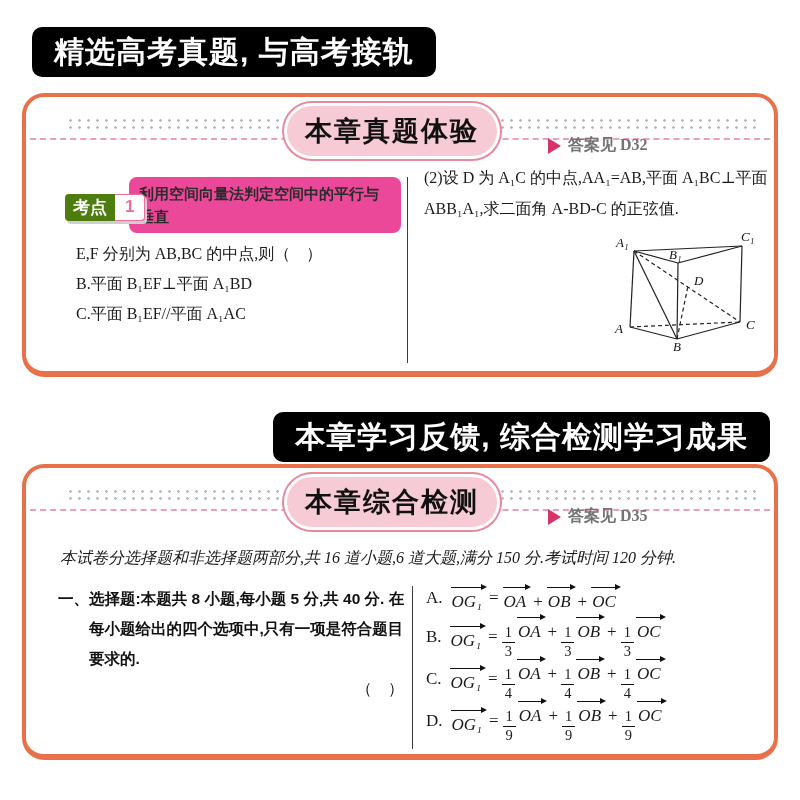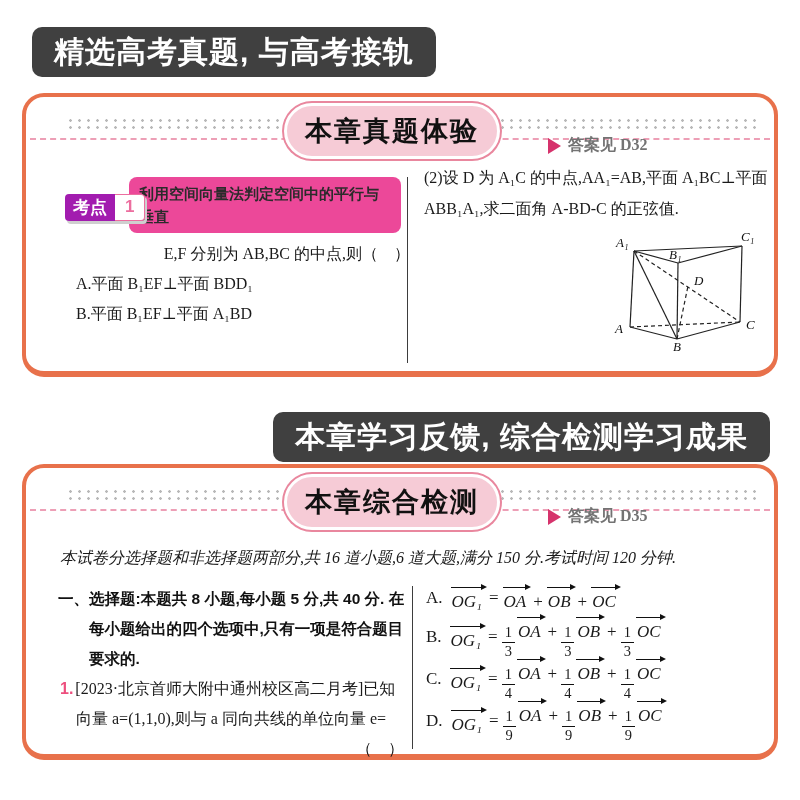--- a/index.html
+++ b/index.html
@@ -3,21 +3,21 @@
 <meta charset="utf-8">
 <style>
   html,body{margin:0;padding:0;}
   body{
     width:800px;height:800px;position:relative;overflow:hidden;
     background:#ffffff;
     font-family:"Liberation Serif","DejaVu Serif",serif;
     color:#1a1a1a;
   }
   .banner{
-    position:absolute;background:#404040;color:#fff;
+    position:absolute;background:#000000;color:#fff;
     font-family:"Liberation Sans","DejaVu Sans",sans-serif;
     font-weight:bold;font-size:30px;line-height:50px;height:50px;
     padding:0 22px;border-radius:10px;letter-spacing:1px;white-space:nowrap;
   }
   #banner1{left:32px;top:27px;}
   #banner2{right:30px;top:412px;}
 
   .panel{
     position:absolute;left:22px;width:756px;box-sizing:border-box;
     background:#fff;border:4px solid #E8714B;border-bottom-width:6px;
@@ -60,29 +60,29 @@
   .kd-title{
     margin-left:64px;background:#ec4899;border-radius:8px;padding:5px 10px;
     font-family:"Liberation Sans","DejaVu Sans",sans-serif;font-weight:bold;
     font-size:15px;line-height:23px;color:#2b2b2b;
   }
   .kd-badge{
     position:absolute;left:0;top:17px;display:flex;align-items:stretch;
     box-shadow:2px 3px 0 #cfcfcf;border-radius:4px;
     font-family:"Liberation Sans","DejaVu Sans",sans-serif;font-weight:bold;font-size:17px;
   }
-  .kd-label{background:#a21caf;color:#fff;padding:2px 8px;border-radius:4px 0 0 4px;}
+  .kd-label{background:#4d7c0f;color:#fff;padding:2px 8px;border-radius:4px 0 0 4px;}
   .kd-num{background:#fff;color:#EC6E9F;padding:2px 10px;border:1px solid #EC6E9F;border-left:none;border-radius:0 4px 4px 0;}
 
   
   #p1-q1{position:absolute;left:34px;top:142px;width:350px;font-size:16px;line-height:30px;}
   .qnum{color:#ED4F7E;font-weight:bold;font-family:"Liberation Sans","DejaVu Sans",sans-serif;margin-right:2px;}
   .qline{white-space:nowrap;}
   .qline.indent{padding-left:16px;}
-  .qline.between{display:flex;justify-content:flex-end;}
+  .qline.between{display:flex;justify-content:flex-start;}
 
   #p1-part2{position:absolute;left:398px;top:65px;width:346px;font-size:16px;line-height:31px;}
   #p1-figure{position:absolute;left:586px;top:130px;width:152px;height:126px;}
   #p1-figure text{font-family:"Liberation Serif","DejaVu Serif",serif;font-style:italic;font-size:13px;fill:#111;}
 
   
   #p2-intro{position:absolute;left:34px;top:80px;width:700px;font-size:16px;font-style:italic;white-space:nowrap;}
   #p2-heading{
     position:absolute;left:32px;top:116px;width:348px;
     font-family:"Liberation Sans","DejaVu Sans",sans-serif;font-weight:bold;
@@ -136,22 +136,22 @@
       <span class="kd-label">考点</span>
       <span class="kd-num">1</span>
     </div>
   </div>
 
   <div id="p1-q1">
     <div class="qline indent between">
       <span>E,F 分别为 AB,BC 的中点,则</span>
       <span>（　）</span>
     </div>
-    <div class="qline indent">A.平面 B₁EF⊥平面 BDD₁</div>
     <div class="qline indent">B.平面 B₁EF⊥平面 A₁BD</div>
+    <div class="qline indent">C.平面 B₁EF//平面 A₁AC</div>
   </div>
 
   <div id="p1-part2">(2)设 D 为 A₁C 的中点,AA₁=AB,平面 A₁BC⊥平面 ABB₁A₁,求二面角 A-BD-C 的正弦值.</div>
 
   <svg id="p1-figure" viewBox="0 0 152 126">
     <g stroke="#222" stroke-width="1.2" fill="none">
       <line x1="22" y1="24" x2="66" y2="36"></line>
       <line x1="66" y1="36" x2="130" y2="19"></line>
       <line x1="22" y1="24" x2="130" y2="19"></line>
       <line x1="22" y1="24" x2="18" y2="100"></line>
@@ -187,23 +187,20 @@
     <span>答案见 D35</span>
   </div>
 
   <div id="p2-intro">本试卷分选择题和非选择题两部分,共 16 道小题,6 道大题,满分 150 分.考试时间 120 分钟.</div>
 
   <div class="vdivider" id="p2-divider"></div>
 
   <div id="p2-heading">一、选择题:本题共 8 小题,每小题 5 分,共 40 分. 在每小题给出的四个选项中,只有一项是符合题目要求的.</div>
 
   <div id="p2-q1">
-    <div class="qtext">
-      <span class="qnum">1.</span><span>[2023·北京首师大附中通州校区高二月考]已知向量 a=(1,1,0),则与 a 同向共线的单位向量 e=</span>
-    </div>
     <div class="blank">（　）</div>
   </div>
 
   <div id="p2-options">
     <div class="option">
       <span class="opt-label">A.</span>
       <span class="vec">OG₁</span>
       <span class="op">=</span>
       <span class="terms"><span class="vec">OA</span><span class="op">+</span><span class="vec">OB</span><span class="op">+</span><span class="vec">OC</span></span>
     </div>

